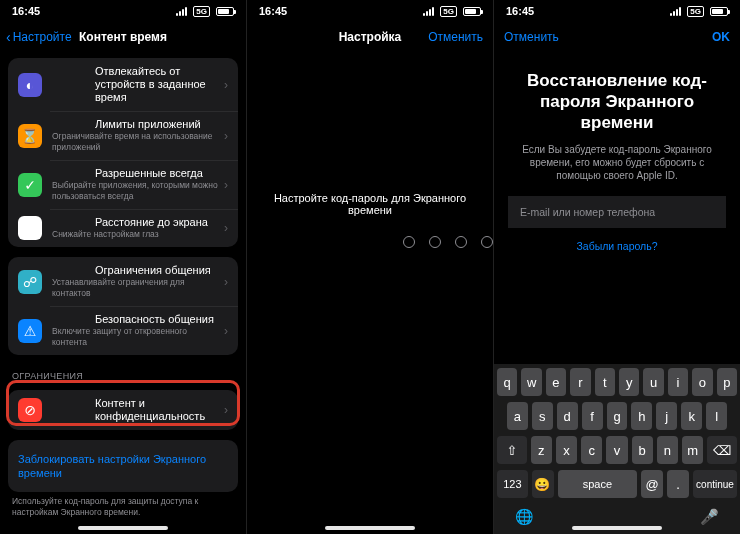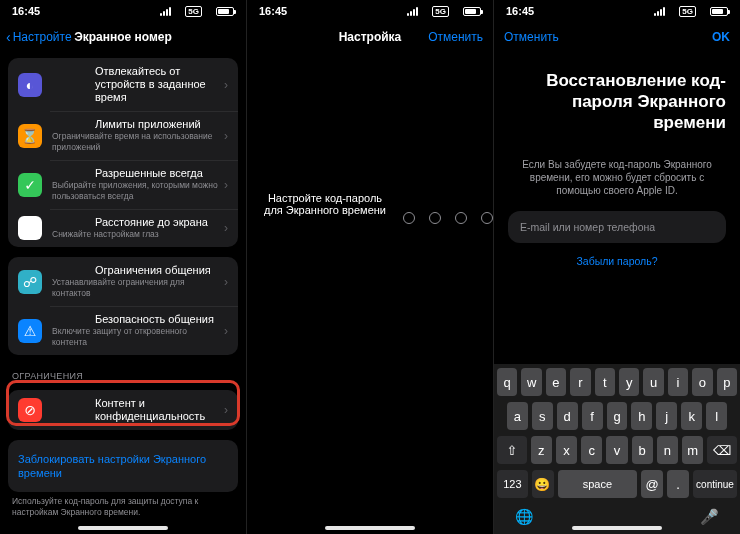--- a/index.html
+++ b/index.html
@@ -3,21 +3,21 @@
 <meta charset="utf-8">
 <style>
   * { margin: 0; padding: 0; box-sizing: border-box; font-family: -apple-system, "Helvetica Neue", Arial, sans-serif; }
   body { background: #e5e5e5; display: flex; justify-content: center; }
   .frame { width: 740px; height: 534px; display: flex; background: #000; position: relative; }
   .screen { flex: 1 1 0; background: #000; color: #fff; position: relative; overflow: hidden; font-size: 10px; border-right: 1px solid #222; display: flex; flex-direction: column; }
   .screen:last-child { border-right: none; }
 
   
   .status { height: 22px; display: flex; align-items: center; justify-content: space-between; padding: 0 12px; font-size: 11px; font-weight: 600; }
-  .status-right { display: flex; align-items: center; gap: 14px; }
+  .status-right { display: flex; align-items: center; gap: 6px; }
   .sig-bars { display: inline-flex; align-items: flex-end; gap: 1px; }
   .sig-bars span { width: 2px; background: #fff; border-radius: 1px; }
   .sig-bars span:nth-child(1){height:3px} .sig-bars span:nth-child(2){height:5px}
   .sig-bars span:nth-child(3){height:7px} .sig-bars span:nth-child(4){height:9px}
   .net-badge { font-size: 8px; font-weight: 700; border: 1px solid #fff; border-radius: 2px; padding: 0 2px; line-height: 9px; }
   .batt { width: 18px; height: 9px; border: 1px solid #fff; border-radius: 2px; position: relative; }
   .batt::after { content:""; position:absolute; right:-3px; top:2px; width:2px; height:4px; background:#fff; border-radius:0 1px 1px 0; }
   .batt-fill { position:absolute; left:1px; top:1px; bottom:1px; width: 70%; background:#fff; border-radius:1px; }
 
   
@@ -41,30 +41,30 @@
   .footnote { color:#8e8e93; font-size:8.5px; line-height:11px; padding:0 4px 8px; }
   .lock-row { background:#1c1c1e; border-radius:10px; padding:12px 10px; margin:6px 0 4px; }
   .lock-row .lbl { color:#0a84ff; font-size:11px; font-weight:500; line-height:14px; }
   .highlight-box { position:absolute; border:3px solid #d93a2b; border-radius:10px; pointer-events:none; }
 
   
   .ic-purple{background:#5856d6}.ic-orange{background:#ff9500}.ic-green{background:#34c759}
   .ic-white{background:#fff;color:#0a84ff}.ic-teal{background:#30b0c7}.ic-blue{background:#0a84ff}.ic-red{background:#ff3b30}
 
   
-  .s2-body { flex:1; display:flex; align-items:flex-start; justify-content:flex-start; padding-top: 140px; }
+  .s2-body { flex:1; display:flex; flex-direction:column; align-items:flex-end; justify-content:flex-start; padding-top: 140px; }
   .s2-prompt { font-size:11px; text-align:center; padding:0 10px; }
   .dots { display:flex; gap:14px; margin-top:20px; }
   .dot { width:12px; height:12px; border:1px solid #8e8e93; border-radius:50%; }
 
   
   .s3-body { flex:1; display:flex; flex-direction:column; padding: 18px 14px 0; }
-  .s3-title { font-size:17px; font-weight:700; text-align:right; line-height:21px; margin-bottom:25px; }
+  .s3-title { font-size:17px; font-weight:700; text-align:center; line-height:21px; margin-bottom:10px; }
   .s3-desc { font-size:10px; color:#a0a0a5; text-align:center; line-height:13px; padding:0 6px; margin-bottom:14px; }
-  .s3-input { background:#1c1c1e; border-radius:12px; padding:10px 12px; color:#8e8e93; font-size:10.5px; }
+  .s3-input { background:#1c1c1e; border-radius:0; padding:10px 12px; color:#8e8e93; font-size:10.5px; }
   .s3-forgot { text-align:center; color:#0a84ff; font-size:10.5px; margin-top:12px; }
 
   
   .kbd { background:#1b1b1b; padding:4px 3px 6px; }
   .krow { display:flex; gap:4px; margin-bottom:6px; justify-content:center; }
   .key { background:#4a4a4c; color:#fff; border-radius:4px; height:28px; display:flex; align-items:center; justify-content:center; font-size:13px; flex:1; min-width:0; }
   .key.sp { background:#2c2c2e; }
   .krow.r3 .key:first-child, .krow.r3 .key:last-child { flex:1.4; }
   .mic-globe { display:flex; justify-content:space-between; padding:4px 18px 2px; color:#d0d0d0; font-size:15px; }
 
@@ -90,21 +90,21 @@
         <span class="batt">
             <span class="batt-fill"></span>
           </span>
       </div>
     </div>
     <div class="nav">
       <div class="nav-left">
         <span class="chev">‹</span>
         <span>Настройте</span>
       </div>
-      <div class="nav-title">Экранное номер</div>
+      <div class="nav-title">Контент время</div>
     </div>
 
     <div class="scroll1">
       <div class="group">
         <div class="row">
           <div class="icon ic-purple">◐</div>
           <div class="txt">
               <div class="ttl">Отвлекайтесь от устройств в заданное время</div>
             </div>
           <div class="chevr">›</div>

